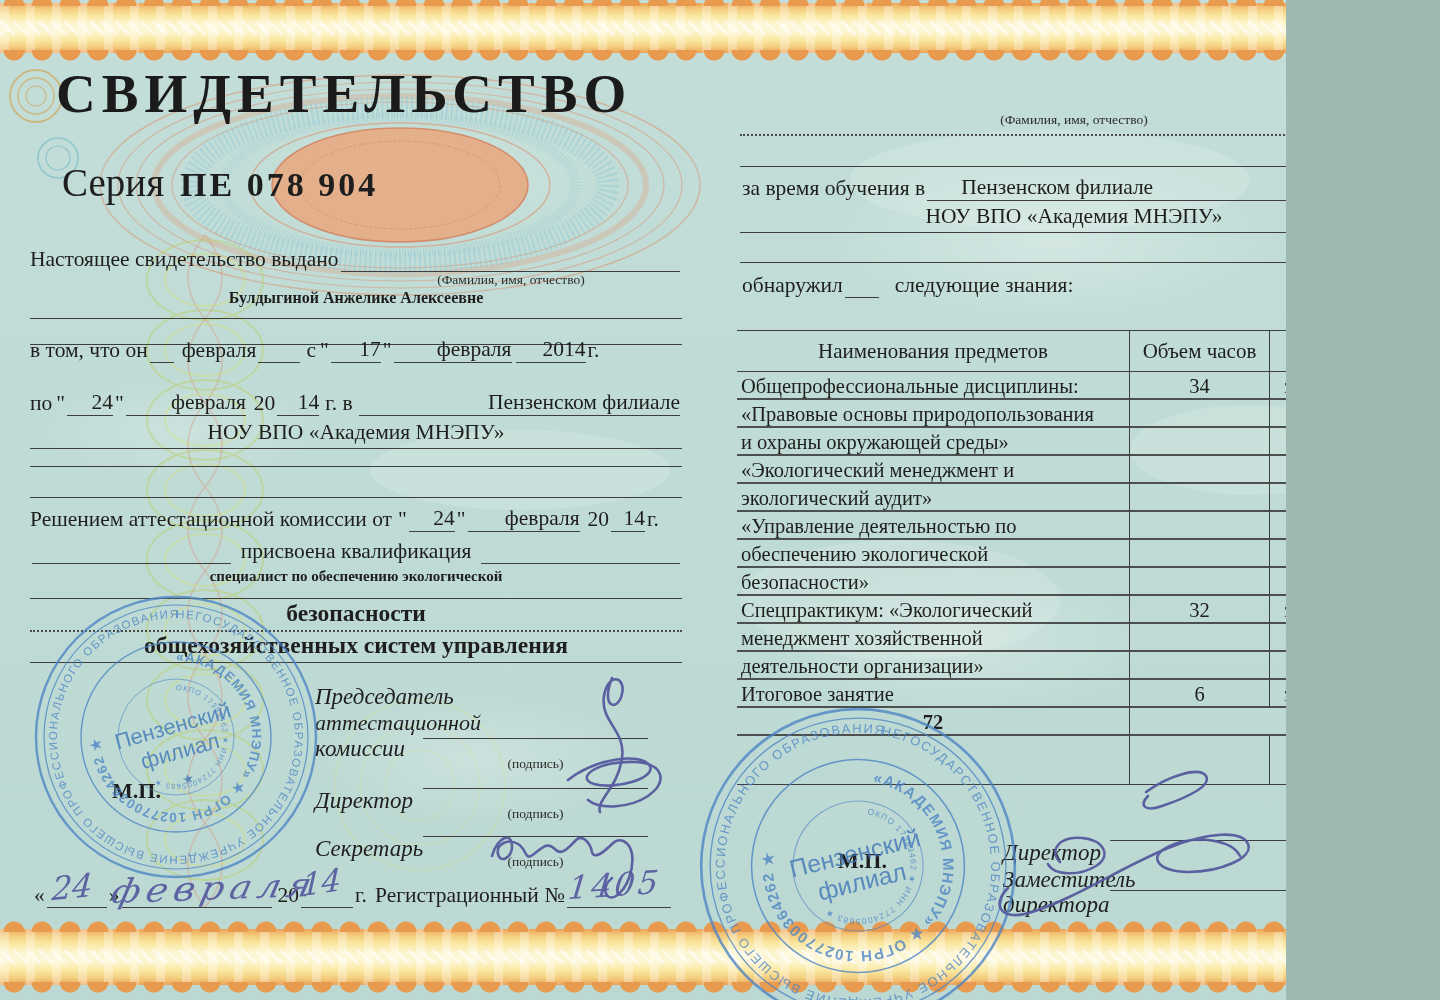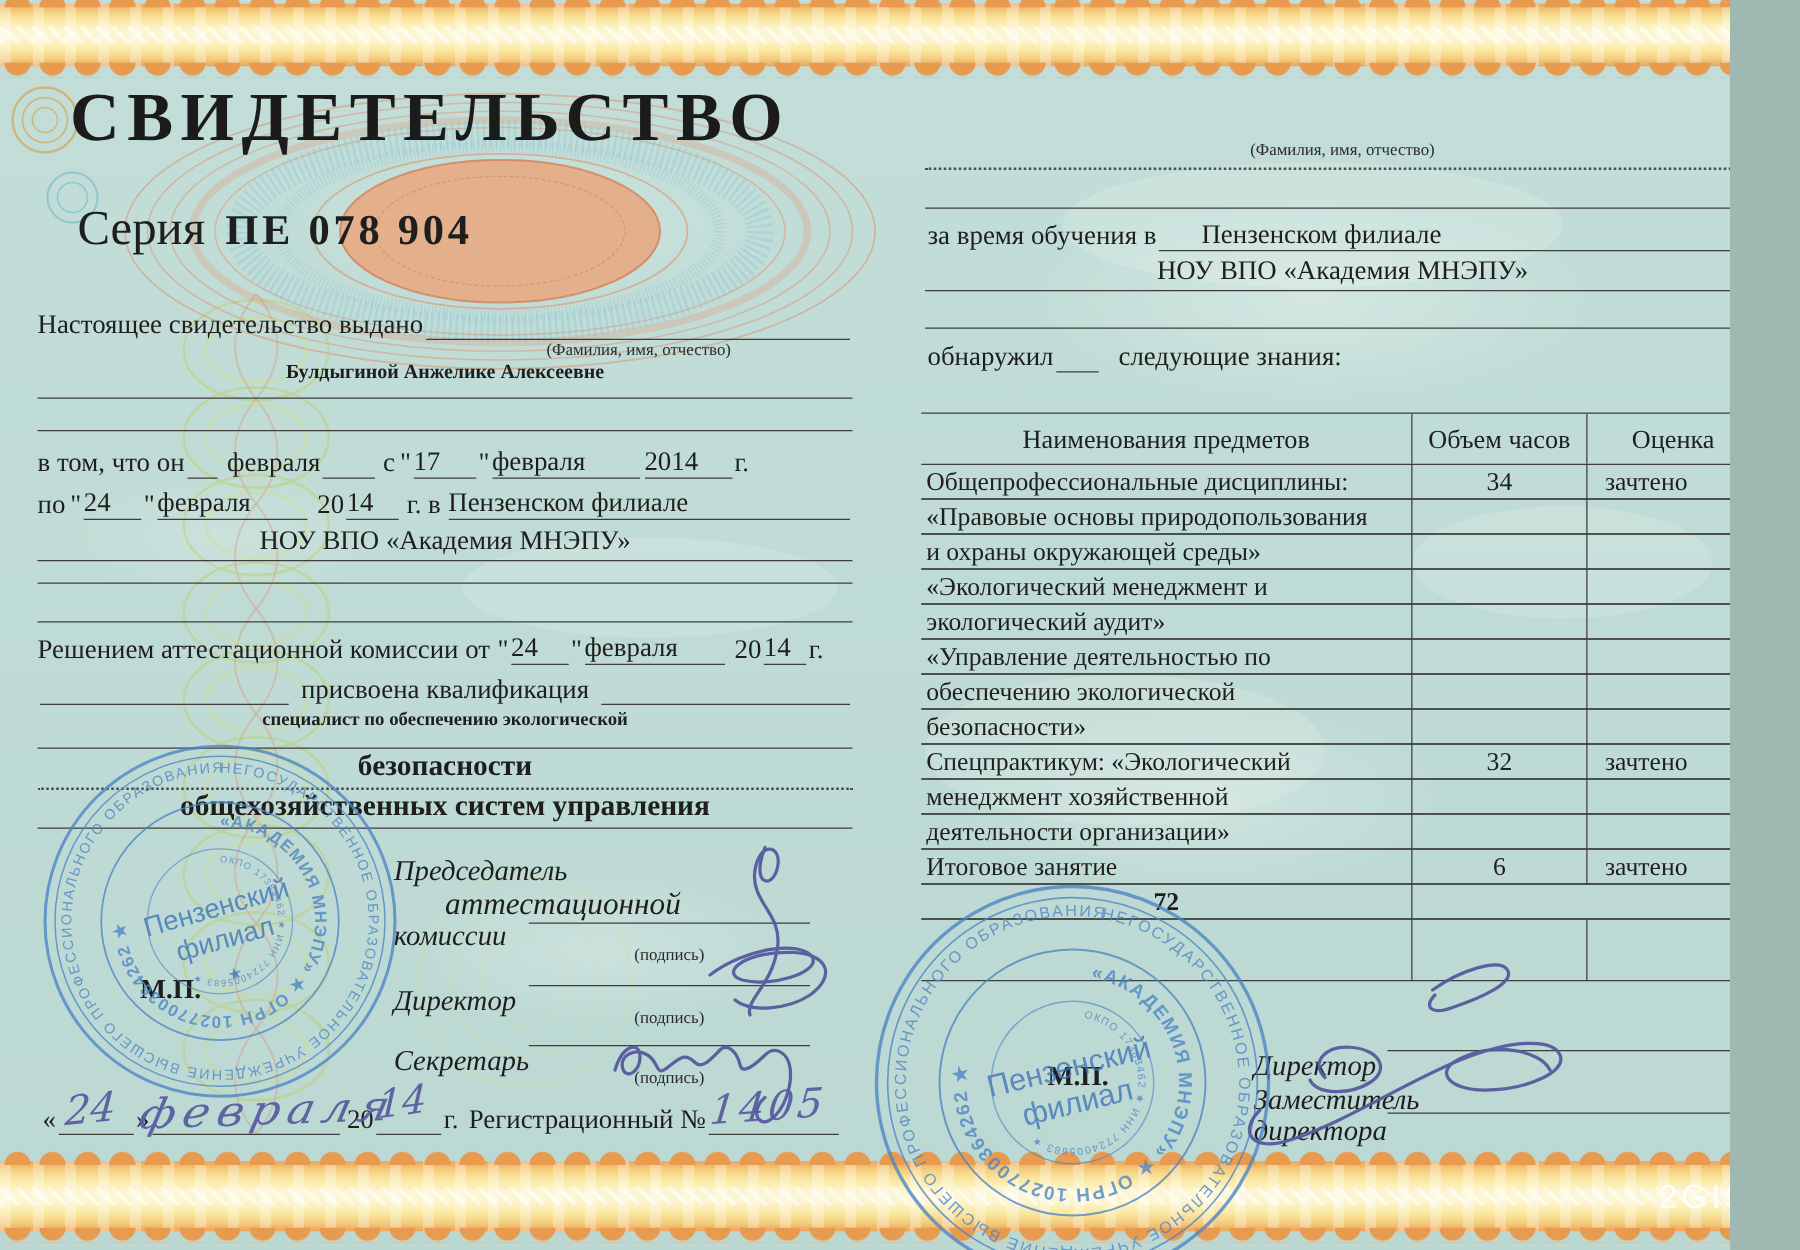--- a/index.html
+++ b/index.html
@@ -3,21 +3,21 @@
 <meta charset="utf-8">
 <style>
   :root{
     --ln:#3e3e3e;
     --paper:#c1dcd6;
     --ink:#575b9f;
     --stamp:#4c84c5;
   }
   html,body{margin:0;padding:0;background:#9fb8b2;}
   #page{
-    position:relative;width:1384px;height:1000px;overflow:hidden;
+    position:relative;width:1286px;height:1000px;overflow:hidden;
     font-family:"Liberation Serif",serif;color:#1e1e1e;
     background:
       radial-gradient(ellipse 260px 90px at 420px 180px, rgba(255,255,255,.22), transparent 70%),
       radial-gradient(ellipse 320px 120px at 1050px 240px, rgba(255,255,255,.30), transparent 70%),
       radial-gradient(ellipse 280px 110px at 960px 640px, rgba(255,255,255,.26), transparent 70%),
       radial-gradient(ellipse 230px 90px at 480px 760px, rgba(255,255,255,.22), transparent 70%),
       radial-gradient(ellipse 200px 70px at 180px 430px, rgba(255,255,255,.18), transparent 70%),
       linear-gradient(#c3ded8,#bcd8d2);
   }
   .layer{position:absolute;inset:0;}
@@ -40,21 +40,21 @@
       font-size:27px;letter-spacing:3px;color:rgba(255,255,255,.85);}
   .rule{position:absolute;border-bottom:1.6px solid var(--ln);}
   .rule.dot{border-bottom:2.2px dotted #4a4a4a;}
   .txt{position:absolute;white-space:nowrap;font-size:21.5px;}
   .small{font-size:13.5px;color:#2b2b2b;}
   .b{font-weight:bold;}
   .it{font-style:italic;}
   .ctr{text-align:center;}
   .prow{position:absolute;display:flex;align-items:flex-end;font-size:21.5px;}
   .prow span{line-height:26px;white-space:pre;}
-  .bl{display:inline-block;border-bottom:1.6px solid var(--ln);text-align:left;line-height:26px;margin:0 2px;}
+  .bl{display:inline-block;border-bottom:1.6px solid var(--ln);text-align:right;line-height:26px;margin:0 2px;}
   .fill{flex:1;}
   .ul{border-bottom:1.6px solid var(--ln);}
   .uldot{border-bottom:2.2px dotted #4a4a4a;}
 
   .hw{position:absolute;font-family:"DejaVu Serif",serif;font-style:italic;color:var(--ink);
       opacity:.92;white-space:nowrap;z-index:3;}
 
   
   #title{left:56px;top:62px;font-size:55px;font-weight:bold;letter-spacing:6px;color:#1b1b1b;}
   #series{left:62px;top:160px;}
@@ -160,21 +160,21 @@
 
     <div class="prow" style="left:30px;top:246px;width:652px;">
       <span>Настоящее свидетельство выдано</span>
       <span class="bl fill"></span>
     </div>
     <div class="txt small ctr" style="left:340px;top:272px;width:342px;">(Фамилия, имя, отчество)</div>
 
     <div class="txt b ctr ul" style="left:30px;top:289px;width:652px;font-size:16px;height:29px;">Булдыгиной Анжелике Алексеевне</div>
     <div class="rule" style="left:30px;top:344px;width:652px;"></div>
 
-    <div class="prow" style="left:30px;top:356px;width:652px;">
+    <div class="prow" style="left:30px;top:336px;width:652px;">
       <span>в том, что он</span>
       <span class="bl" style="width:24px"></span>
       <span style="margin-left:6px">февраля</span>
       <span class="bl" style="width:42px"></span>
       <span style="margin:0 4px">с</span>
       <span>"</span>
       <span class="bl" style="width:50px">17</span>
       <span>"</span>
       <span class="bl" style="width:118px">февраля</span>
       <span class="bl" style="width:70px">2014</span>
@@ -212,21 +212,21 @@
       <span class="bl fill"></span>
       <span style="padding:0 8px">присвоена квалификация</span>
       <span class="bl fill"></span>
     </div>
 
     <div class="txt b ctr ul" style="left:30px;top:568px;width:652px;font-size:15px;height:30px;">специалист по обеспечению экологической</div>
     <div class="txt b ctr ul" style="left:30px;top:632px;width:652px;font-size:23.5px;height:30px;">общехозяйственных систем управления</div>
     <div class="txt b ctr uldot" style="left:30px;top:600px;width:652px;font-size:23.5px;height:30px;">безопасности</div>
 
     <div class="txt it" style="left:315px;top:684px;font-size:23px;">Председатель</div>
-    <div class="txt it" style="left:315px;top:710px;font-size:25px;padding-left:41px;">аттестационной</div>
+    <div class="txt it" style="left:315px;top:710px;font-size:22px;">аттестационной</div>
     <div class="txt it" style="left:315px;top:736px;font-size:23px;">комиссии</div>
     <div class="rule" style="left:423px;top:738px;width:225px;"></div>
     <div class="sig-hint small" style="left:423px;top:756px;">(подпись)</div>
 
     <div class="txt it" style="left:315px;top:788px;font-size:23px;">Директор</div>
     <div class="rule" style="left:423px;top:788px;width:225px;"></div>
     <div class="sig-hint small" style="left:423px;top:806px;">(подпись)</div>
 
     <div class="txt it" style="left:315px;top:836px;font-size:23px;">Секретарь</div>
     <div class="rule" style="left:423px;top:836px;width:225px;"></div>

